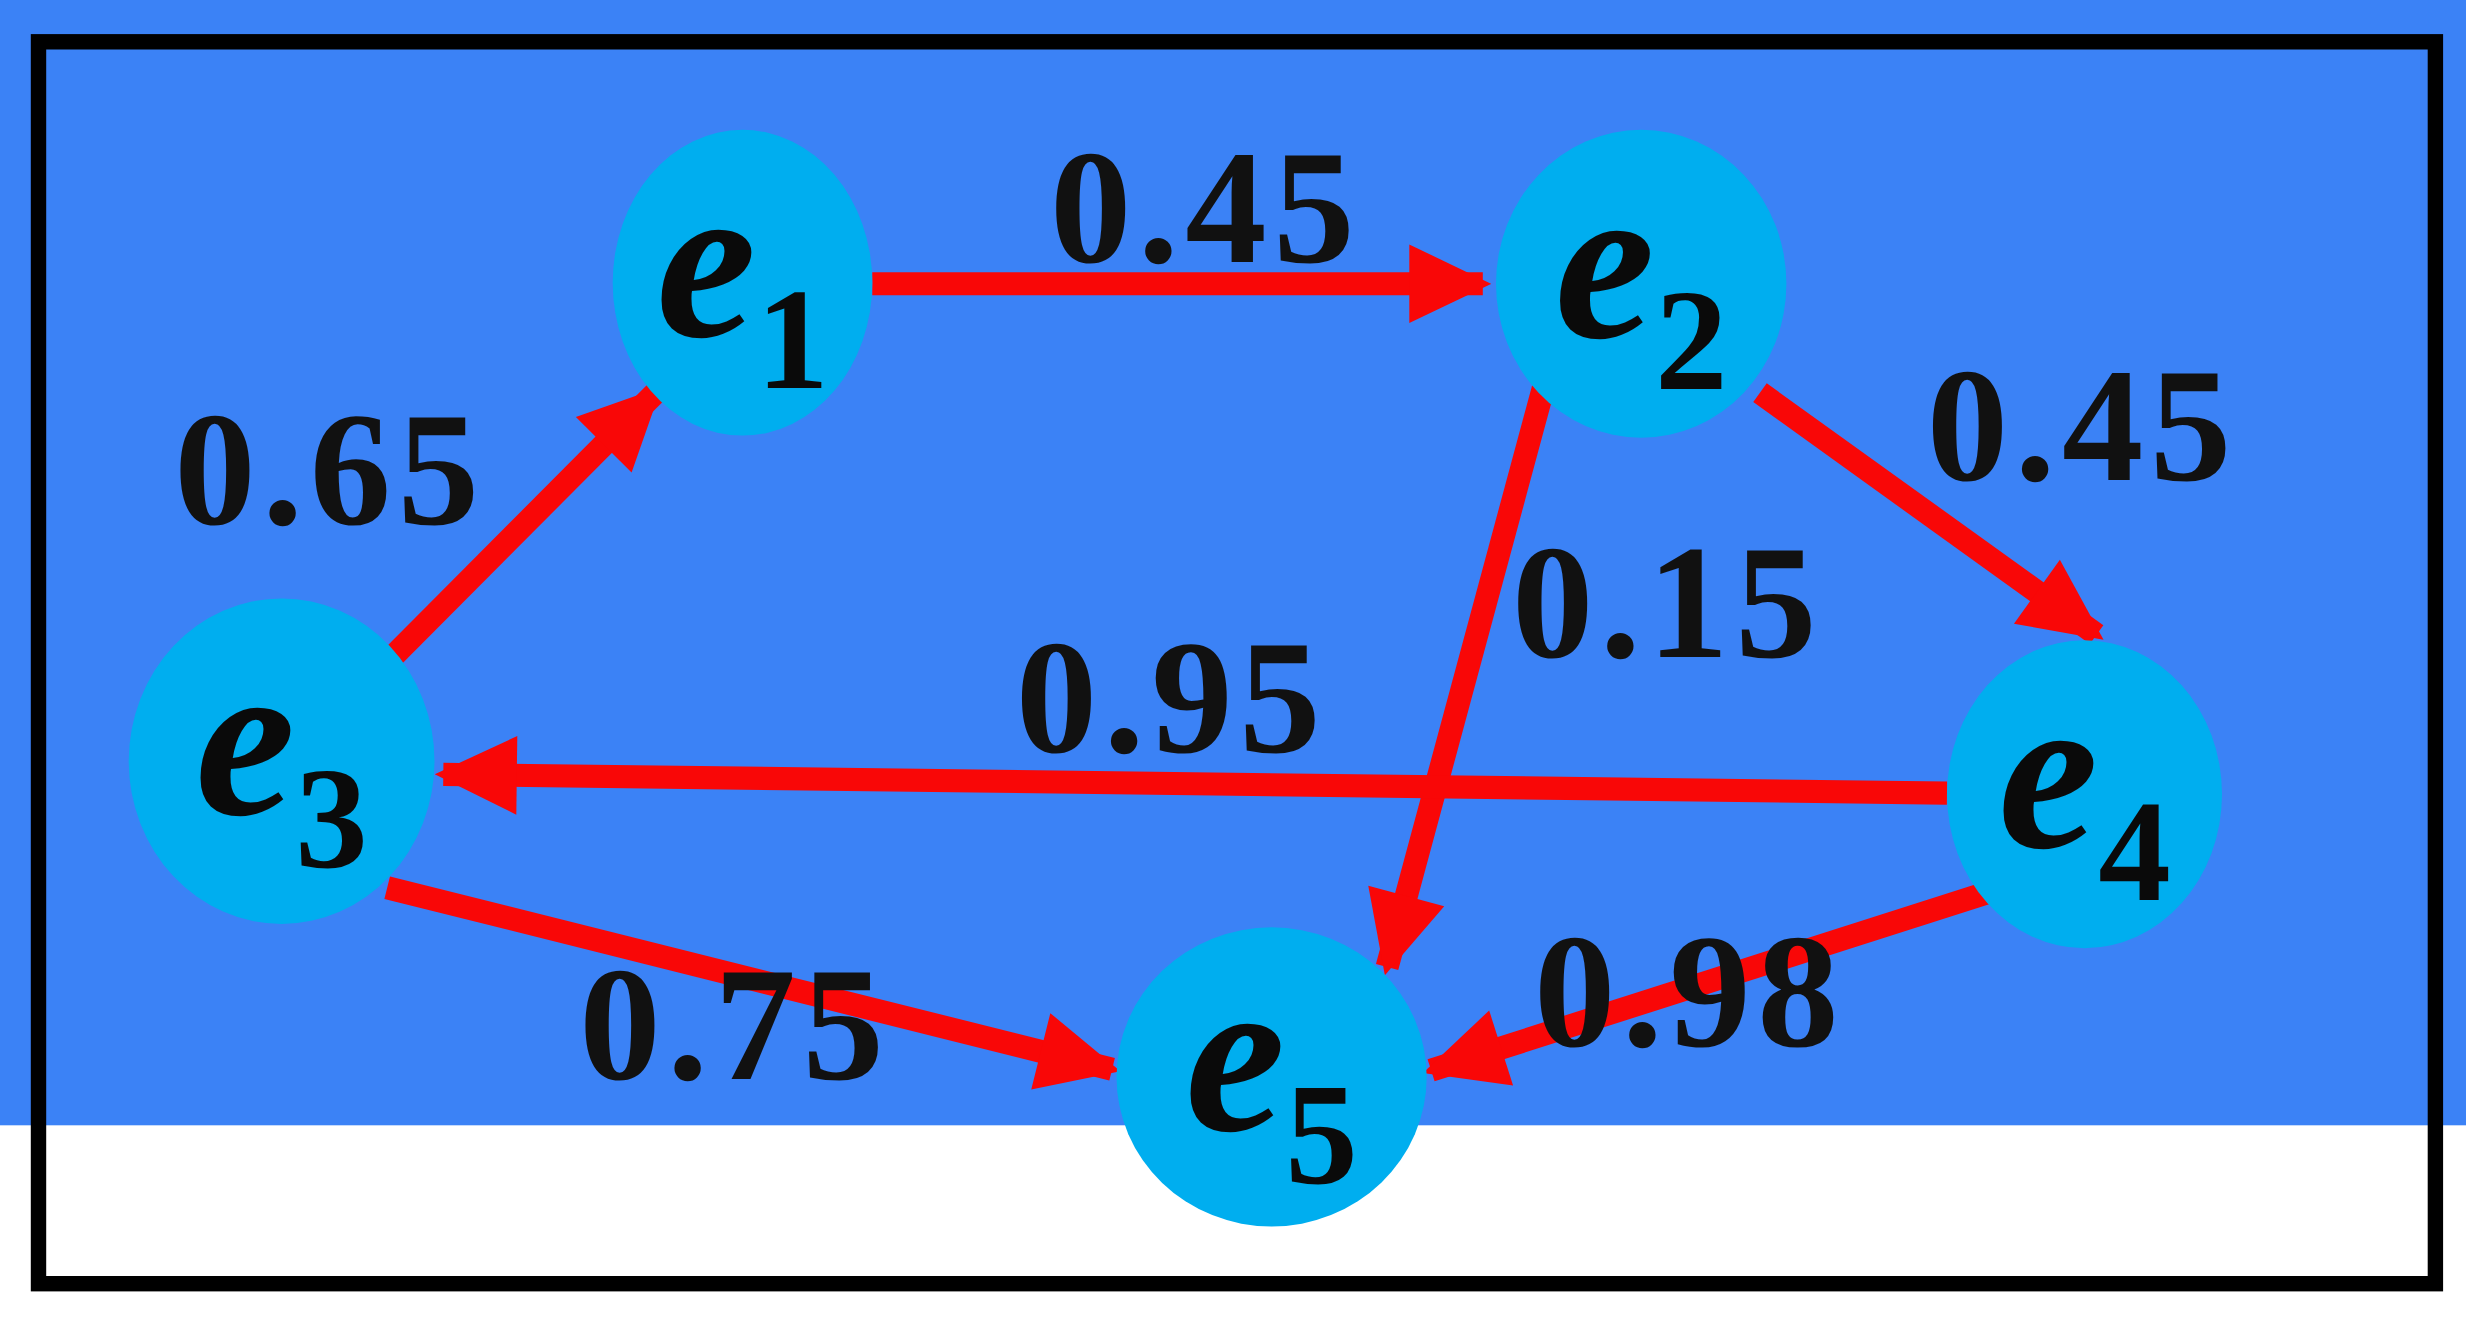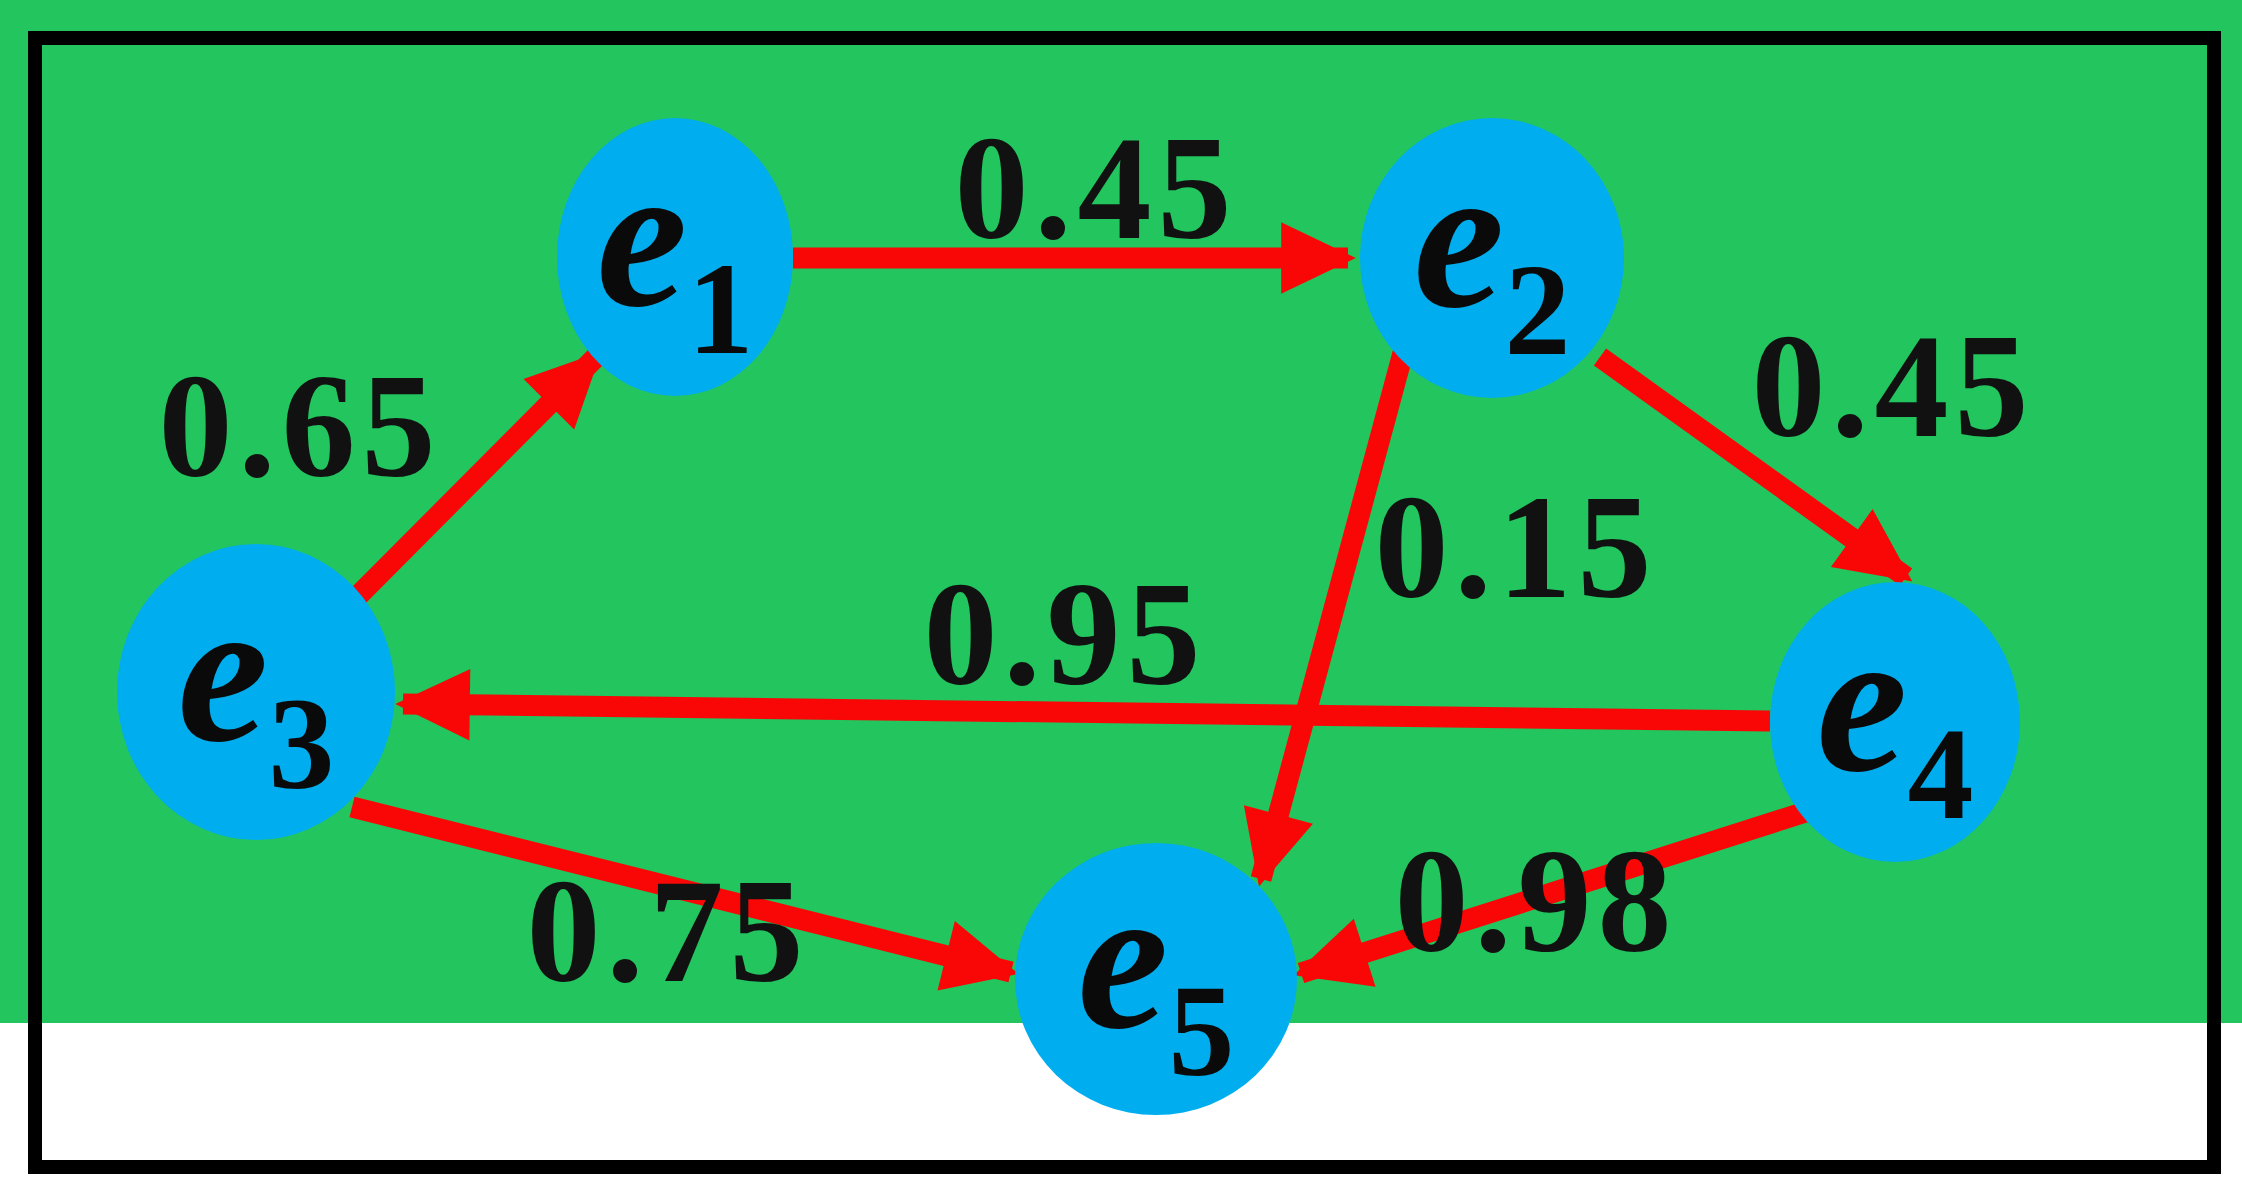--- a/index.html
+++ b/index.html
@@ -7,21 +7,21 @@
     padding: 0;
     background: #ffffff;
     width: 2242px;
     height: 1202px;
     overflow: hidden;
   }
   .stage {
     position: relative;
     width: 2242px;
     height: 1023px;
-    background: #22c55e;
+    background: #3b82f6;
   }
   svg { display: block; }
   text.weight-label {
     font-family: "Liberation Serif", "DejaVu Serif", serif;
     font-weight: 700;
     font-size: 148px;
     letter-spacing: 6px;
   }
   text.node-label {
     font-family: "Liberation Serif", "DejaVu Serif", serif;

